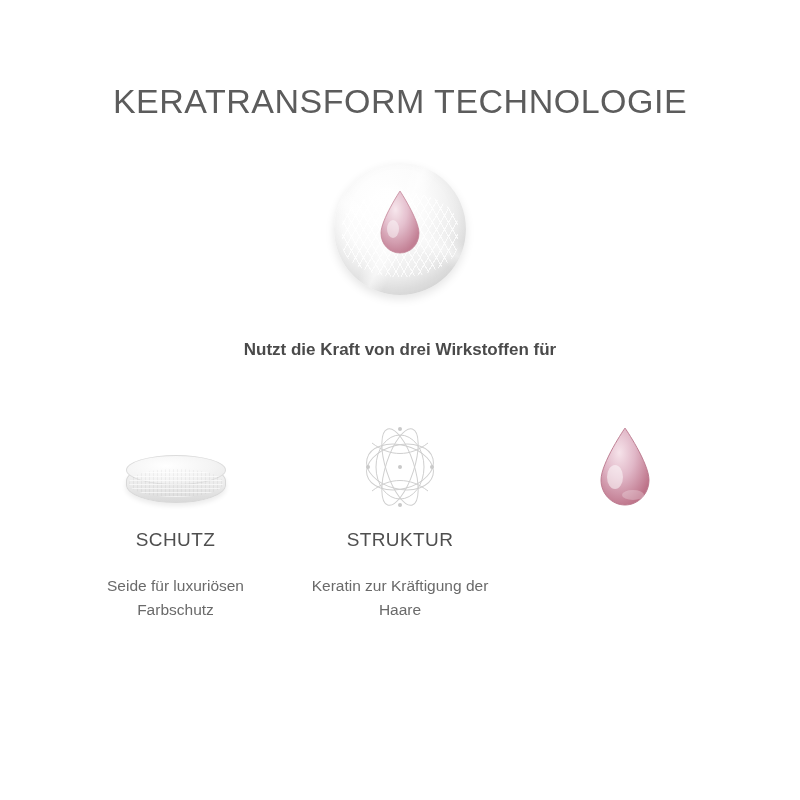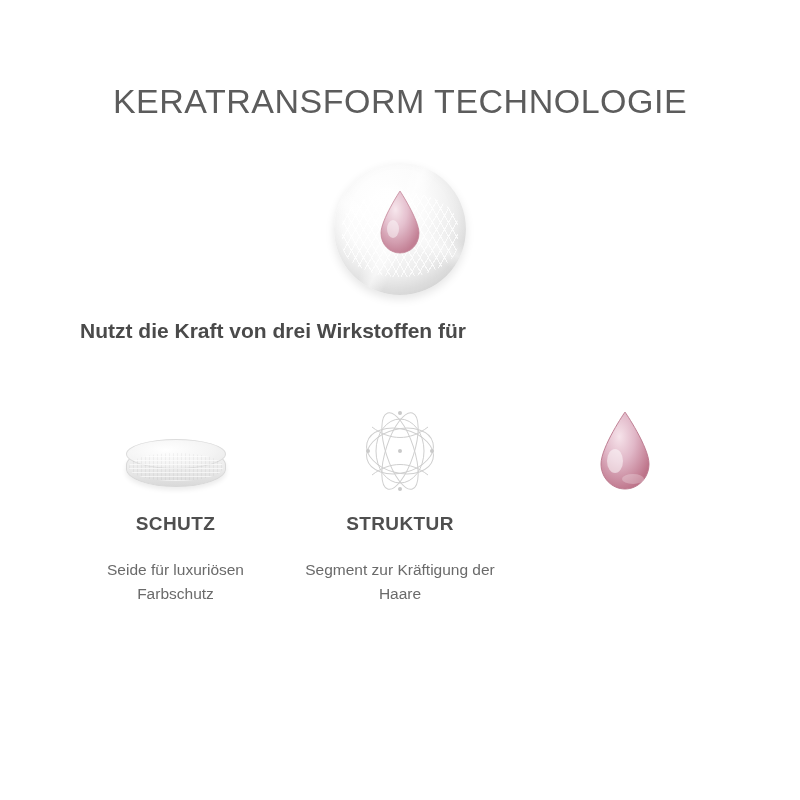--- a/index.html
+++ b/index.html
@@ -79,23 +79,24 @@
     position: absolute;
     left: 50%;
     top: 26px;
     transform: translateX(-50%);
     width: 48px;
     height: 66px;
   }
 
   
   .subtitle {
-    margin-top: 20px;
+    margin-top: 42px;
     width: 640px;
-    font-size: 21px;
+    text-align: center;
+    font-size: 17px;
     font-weight: 700;
     line-height: 1.5;
     color: #4a4a4a;
   }
 
   
   .columns {
     margin-top: 56px;
     width: 720px;
     display: flex;
@@ -111,21 +112,21 @@
   }
   .col-icon {
     height: 92px;
     display: flex;
     align-items: flex-end;
     justify-content: center;
   }
   .col-title {
     margin-top: 18px;
     font-size: 19px;
-    font-weight: 700;
+    font-weight: 400;
     letter-spacing: 0.4px;
     color: #4f4f4f;
   }
   .col-desc {
     margin-top: 23px;
     font-size: 15.5px;
     line-height: 1.55;
     color: #6a6a6a;
     text-align: center;
     max-width: 200px;
@@ -224,21 +225,21 @@
           <g fill="#c9c9c9">
             <circle cx="50" cy="6" r="2"></circle>
             <circle cx="50" cy="82" r="2"></circle>
             <circle cx="18" cy="44" r="2"></circle>
             <circle cx="82" cy="44" r="2"></circle>
             <circle cx="50" cy="44" r="2"></circle>
           </g>
         </svg>
       </div>
       <div class="col-title">STRUKTUR</div>
-      <div class="col-desc">Segment zur Kräftigung der Haare</div>
+      <div class="col-desc">Keratin zur Kräftigung der Haare</div>
     </div>
 
     <div class="col">
       <div class="col-icon">
         <svg width="64" height="86" viewBox="0 0 64 86">
           <defs>
             <radialGradient id="gdrop2" cx="38%" cy="32%" r="72%">
               <stop offset="0%" stop-color="#f6e3ea"></stop>
               <stop offset="45%" stop-color="#e1b8c8"></stop>
               <stop offset="100%" stop-color="#bd7389"></stop>

